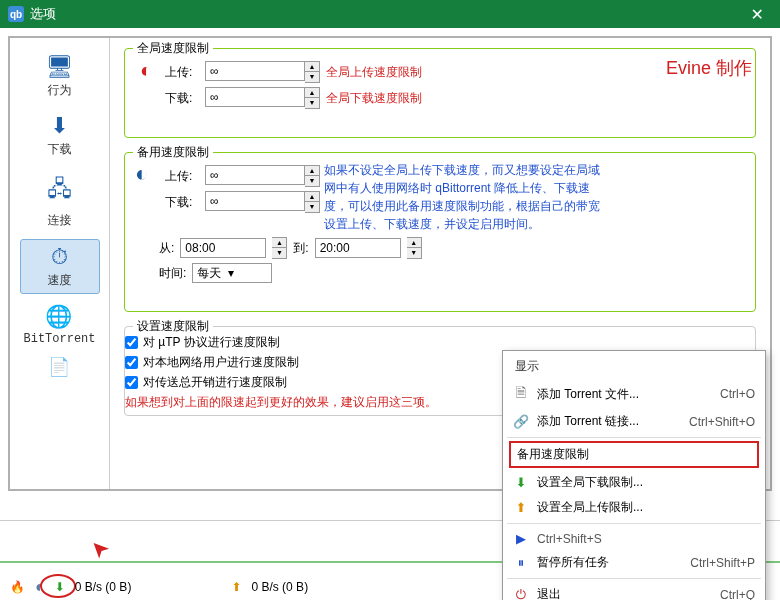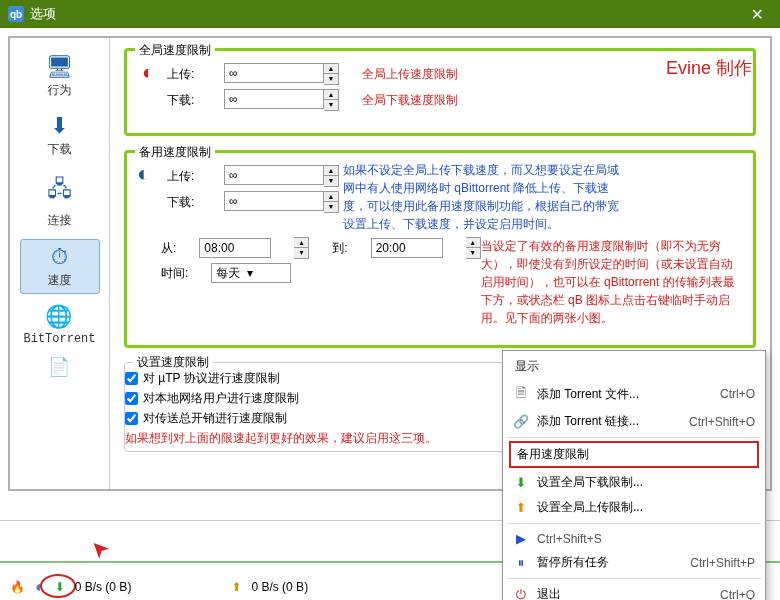--- a/index.html
+++ b/index.html
@@ -1,50 +1,50 @@
 <!DOCTYPE html>
 <html><head>
 <meta charset="utf-8">
 <style>
 * { box-sizing: border-box; margin: 0; padding: 0; font-family: "Microsoft YaHei", sans-serif; }
 body { width: 780px; height: 600px; background: #fff; position: relative; overflow: hidden; }
 
-.titlebar { height: 28px; background: #4d7c0f; color: #fff; display: flex; align-items: center; padding: 0 8px; font-size: 13px; }
+.titlebar { height: 28px; background: #15803d; color: #fff; display: flex; align-items: center; padding: 0 8px; font-size: 13px; }
 .titlebar .qb-icon { width: 16px; height: 16px; background: #3b8dd9; border-radius: 3px; margin-right: 6px; display: flex; align-items: center; justify-content: center; font-size: 10px; color: #fff; font-weight: bold; }
 .titlebar .close { margin-left: auto; font-size: 16px; cursor: pointer; padding: 0 8px; }
 
 .main-area { border: 2px solid #b0b0b0; margin: 8px; height: 455px; display: flex; background: #fff; }
 
 .sidebar { width: 100px; border-right: 1px solid #ccc; display: flex; flex-direction: column; align-items: center; padding: 12px 0; gap: 6px; }
 .sidebar-item { display: flex; flex-direction: column; align-items: center; gap: 2px; padding: 4px 8px; width: 80px; cursor: pointer; border-radius: 3px; }
 .sidebar-item.active { background: #d0e4f5; border: 1px solid #7ab0de; }
 .sidebar-item .icon { color: #1e5fa8; font-size: 22px; }
 .sidebar-item .label { font-size: 12px; color: #333; font-family: Liberation Mono, monospace; }
 .sidebar .extra-icon { color: #1e5fa8; font-size: 18px; }
 
 .content { flex: 1; padding: 10px 14px; font-size: 12px; overflow: hidden; position: relative; }
-.fieldset { border: 3px solid #84cc16; border-radius: 4px; margin-bottom: 14px; padding: 8px 10px 18px 10px; position: relative; }
+.fieldset { border: 1px solid #84cc16; border-radius: 4px; margin-bottom: 14px; padding: 8px 10px 24px 10px; position: relative; }
 .fieldset .legend { position: absolute; top: -9px; left: 8px; background: #fff; padding: 0 4px; font-size: 12px; }
 
-.row { display: flex; align-items: center; gap: 23px; margin: 4px 0; }
+.row { display: flex; align-items: center; gap: 6px; margin: 4px 0; }
 .row label { width: 34px; text-align: left; }
 .spin { display: flex; }
 .spin input { width: 100px; height: 20px; border: 1px solid #999; padding: 0 4px; font-size: 12px; }
 .spinbtns { display: flex; flex-direction: column; border: 1px solid #999; border-left: none; }
 .spinbtns span { width: 14px; height: 10px; font-size: 7px; line-height: 9px; text-align: center; background: #eee; cursor: pointer; }
 .spinbtns span:first-child { border-bottom: 1px solid #999; }
 
 .red { color: #d32020; }
 .blue { color: #2050d0; }
 .gauge-icon { width: 30px; font-size: 22px; color: #d32020; }
 
 .cb-row { display: flex; align-items: center; gap: 5px; margin: 3px 0; }
 .cb-row input[type=checkbox] { width: 13px; height: 13px; }
 
-.time-input { width: 72px; height: 20px; border: 1px solid #999; padding: 0 4px; font-size: 12px; }
+.time-input { width: 86px; height: 20px; border: 1px solid #999; padding: 0 4px; font-size: 12px; }
 .select { height: 20px; border: 1px solid #999; font-size: 12px; min-width: 80px; padding: 0 4px; background: #fff; display: inline-flex; align-items: center; }
 
 .watermark { position: absolute; top: 56px; right: 28px; color: #d32020; font-size: 18px; font-weight: 500; }
 
 .alt-body { display: flex; align-items: flex-start; }
 .alt-right-note { width: 280px; margin-left: 4px; line-height: 1.5; }
 .note-below { margin-top: 4px; line-height: 1.5; }
 .indent { margin-left: 24px; }
 
 .checks-group .cb-row label { font-size: 12px; }
@@ -187,21 +187,20 @@
             <div class="spinbtns" style="border:1px solid #999;border-left:none">
                 <span>▲</span>
                 <span>▼</span>
               </div>
           </div>
           <div class="row">
             <span>时间:</span>
             <span class="select"><span>每天</span>&nbsp;&nbsp;▾</span>
           </div>
         </div>
-        <div class="red note-below" style="flex:1">当设定了有效的备用速度限制时（即不为无穷大），即使没有到所设定的时间（或未设置自动启用时间），也可以在 qBittorrent 的传输列表最下方，或状态栏 qB 图标上点击右键临时手动启用。见下面的两张小图。</div>
       </div>
     </div>
 
     <div class="fieldset no-fieldset-border" style="border:1px solid #ccc">
       <span class="legend">设置速度限制</span>
       <div class="checks-group">
         <div class="cb-row">
             <input type="checkbox" checked="" style="">
             <label>对 µTP 协议进行速度限制</label>
           </div>

